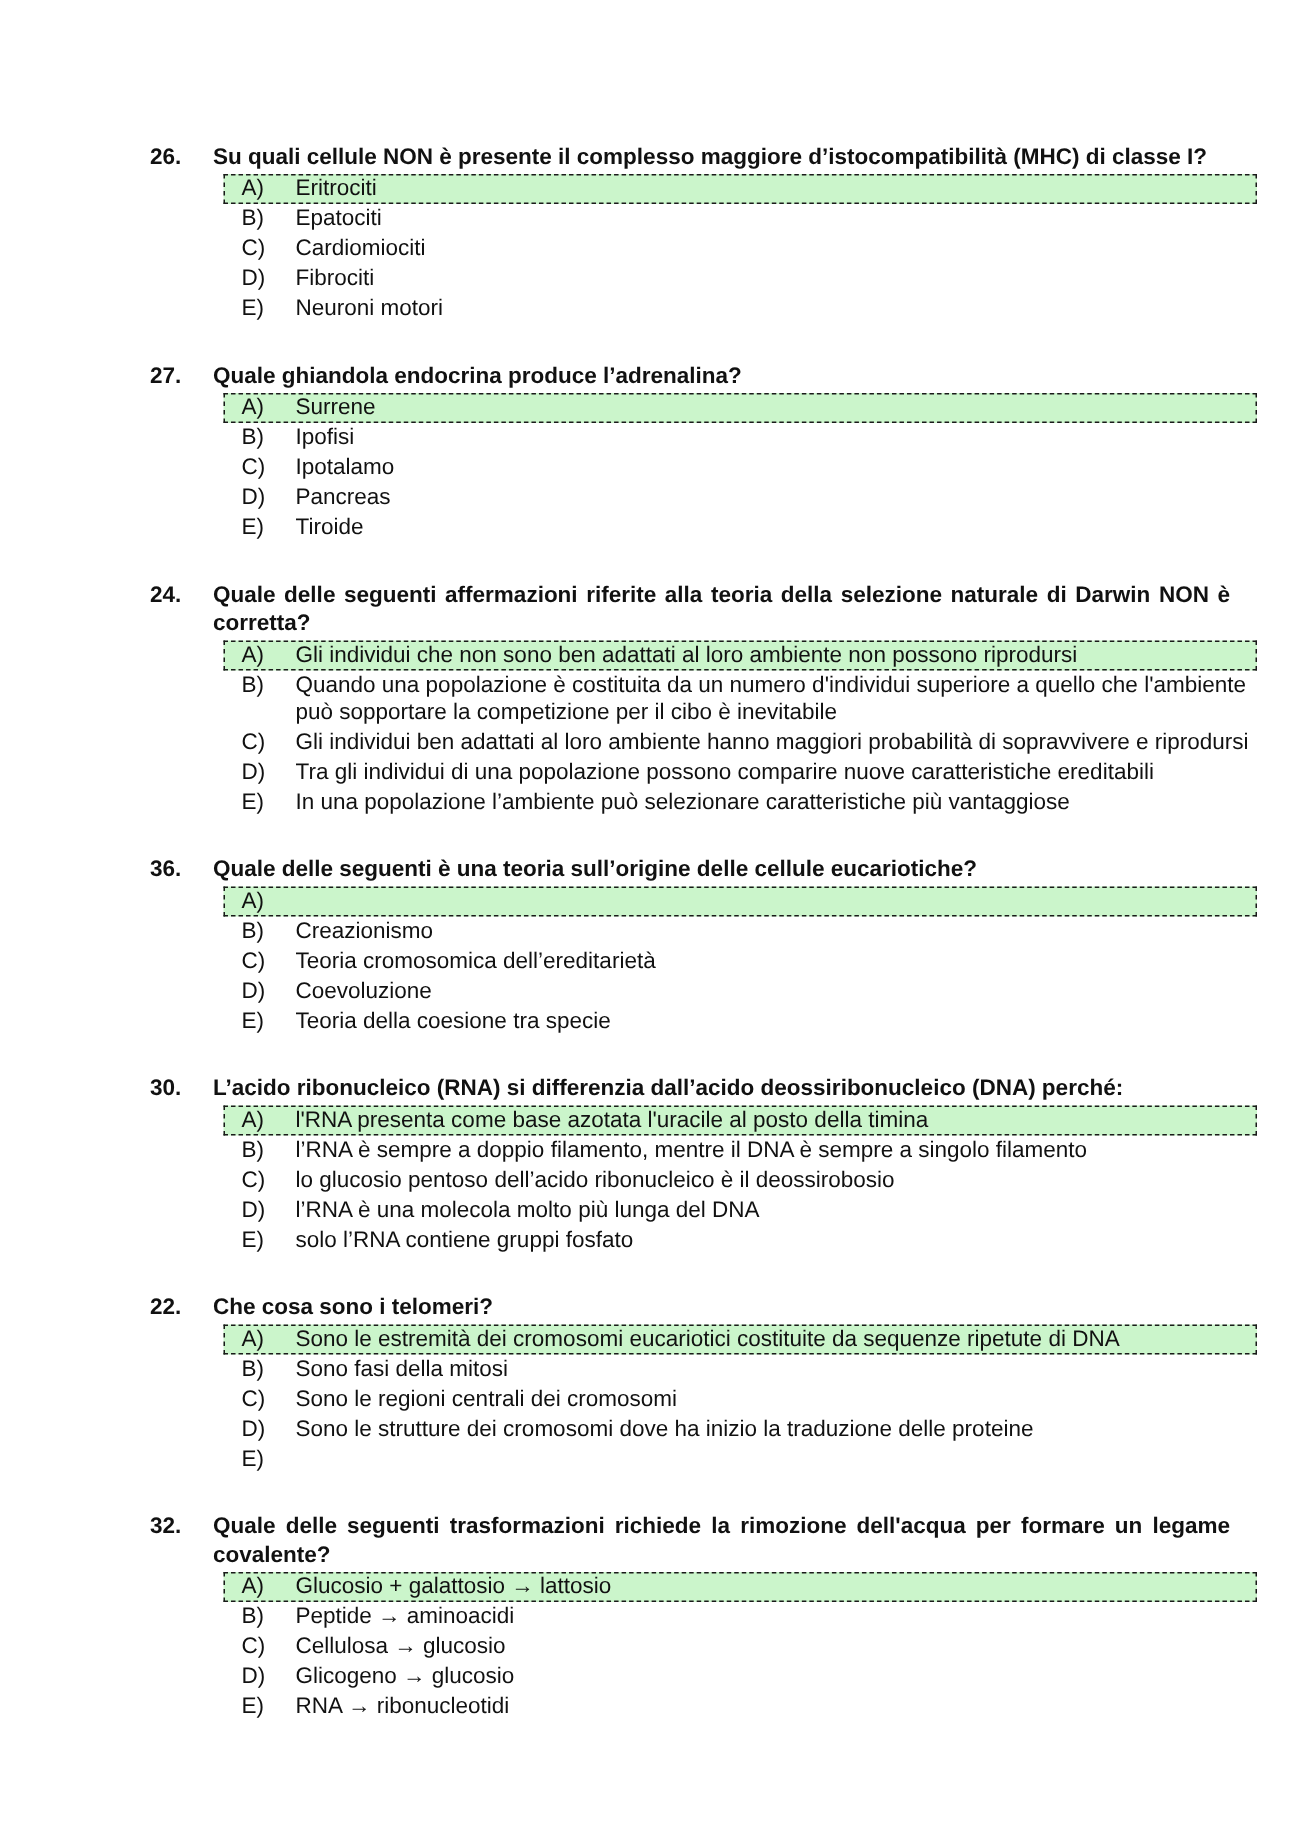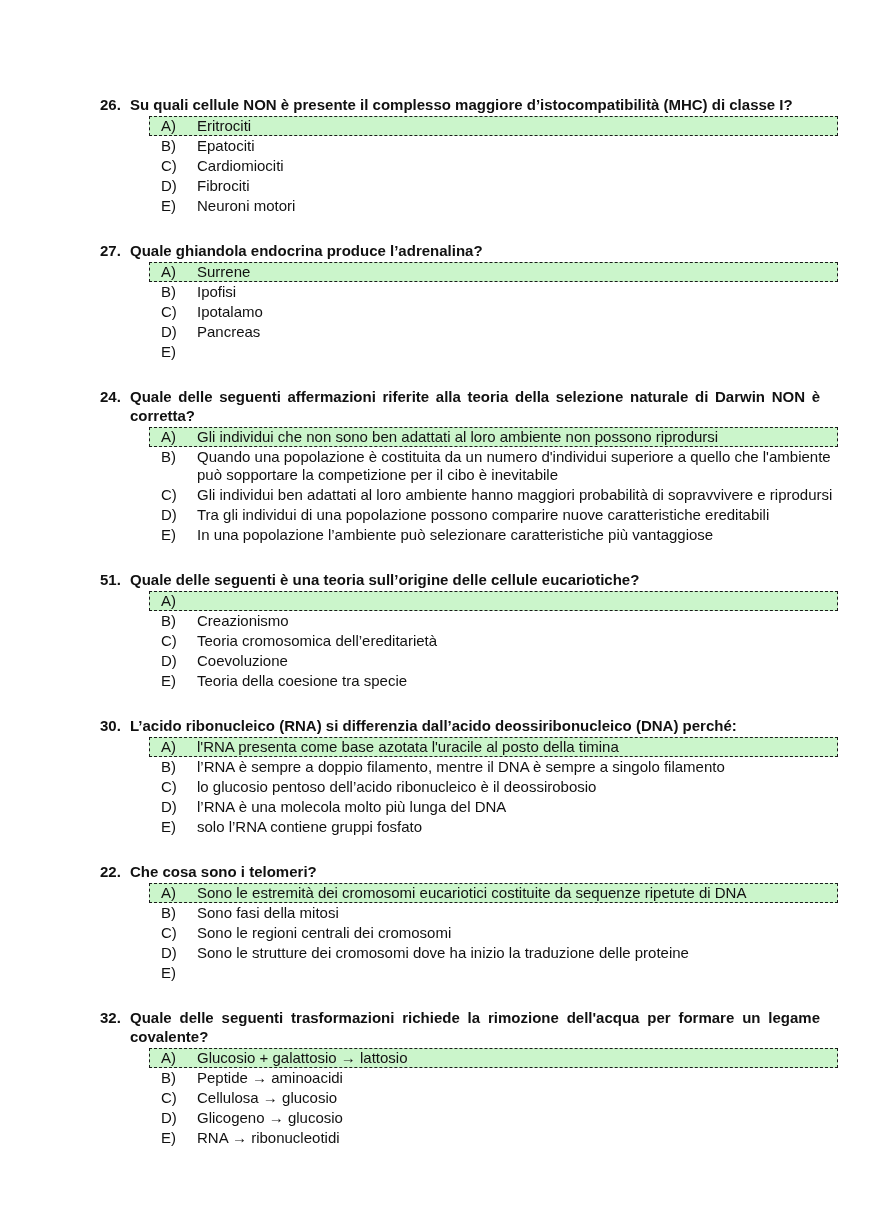--- a/index.html
+++ b/index.html
@@ -18,20 +18,21 @@
     font-size: 15px;
     color: #111111;
     overflow: hidden;
   }
   .question {
     margin-bottom: 25px;
   }
   .q-head {
     display: flex;
     font-weight: bold;
+    gap: 12px;
   }
   .q-num {
     width: 30px;
     flex-shrink: 0;
     line-height: 19px;
   }
   .q-text {
     flex: 1;
     line-height: 19px;
     text-align: justify;
@@ -118,20 +119,21 @@
     <span class="opt-text">Ipotalamo</span>
   </div>
 
   <div class="option">
     <span class="opt-letter">D)</span>
     <span class="opt-text">Pancreas</span>
   </div>
 
   <div class="option">
     <span class="opt-letter">E)</span>
+    <span class="opt-text">Tiroide</span>
   </div>
 </div>
   </div>
 
   <div class="question">
     <div class="q-head">
       <span class="q-num">24.</span>
       <div class="q-text">Quale delle seguenti affermazioni riferite alla teoria della selezione naturale di Darwin NON è corretta?</div>
     </div>
     <div class="options">
@@ -157,21 +159,21 @@
 
   <div class="option">
     <span class="opt-letter">E)</span>
     <span class="opt-text">In una popolazione l’ambiente può selezionare caratteristiche più vantaggiose</span>
   </div>
 </div>
   </div>
 
   <div class="question">
     <div class="q-head">
-      <span class="q-num">51.</span>
+      <span class="q-num">36.</span>
       <div class="q-text">Quale delle seguenti è una teoria sull’origine delle cellule eucariotiche?</div>
     </div>
     <div class="options">
   <div class="option highlighted">
     <span class="opt-letter">A)</span>
   </div>
 
   <div class="option">
     <span class="opt-letter">B)</span>
     <span class="opt-text">Creazionismo</span>

